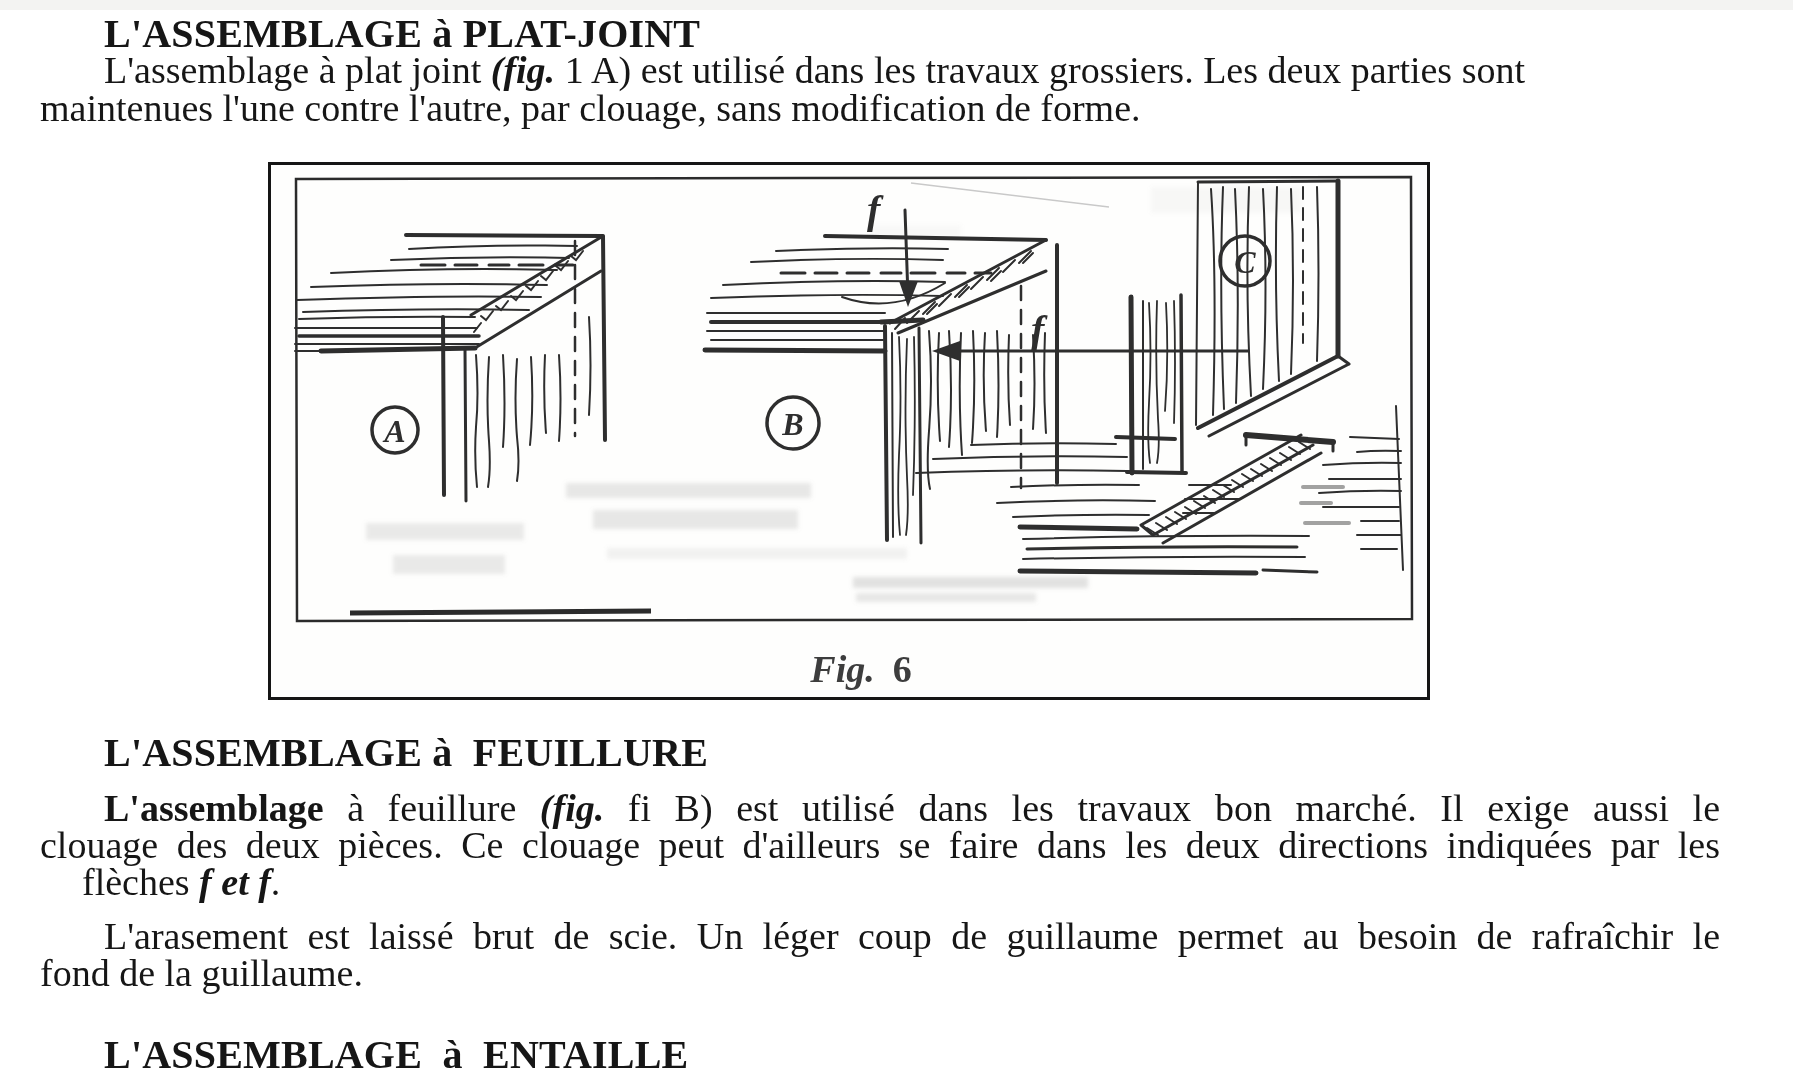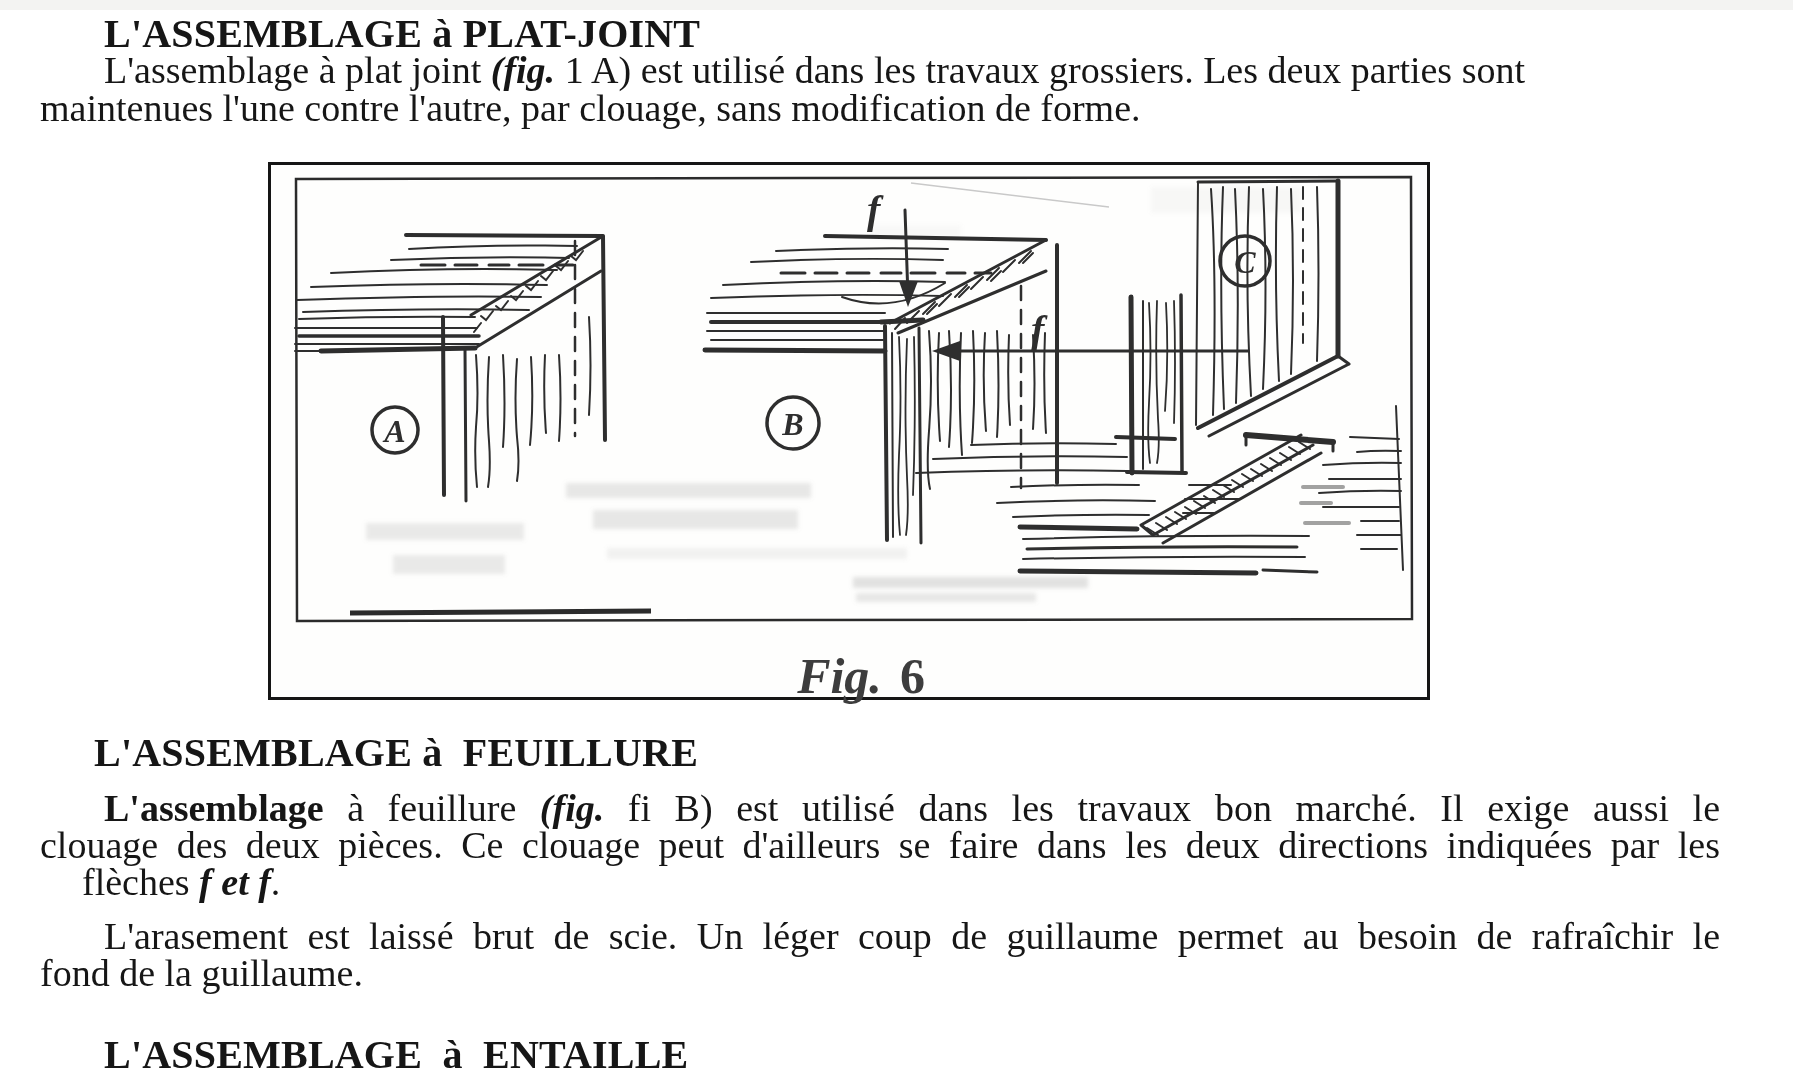--- a/index.html
+++ b/index.html
@@ -21,21 +21,21 @@
   .indent{display:inline-block;width:64px;}
   .it{font-style:italic;font-weight:bold;}
   .bd{font-weight:bold;}
   .figure-box{
     position:absolute;left:268px;top:162px;width:1162px;height:538px;
     box-sizing:border-box;border:3px solid #151515;background:#fefefd;
   }
   .figure-box svg{position:absolute;left:0;top:0;}
   .fig-caption{
     position:absolute;left:0;top:482px;width:100%;text-align:center;
-    font-size:50px;color:#3d3d3d;transform:translateX(12px);
+    font-size:38px;color:#3d3d3d;transform:translateX(12px);
   }
   .fig-caption .cap-pre{font-style:italic;font-weight:bold;margin-right:18px;}
   .fig-caption .cap-num{font-weight:bold;}
 </style>
 </head>
 <body>
 
 <div class="top-strip"></div>
 
 <div class="heading" style="left:104px;top:14px;">L'ASSEMBLAGE à PLAT-JOINT</div>
@@ -139,21 +139,21 @@
       <circle cx="974" cy="96" r="25" stroke-width="3.5"></circle>
     </g>
     <text x="974" y="108" text-anchor="middle" font-size="32" font-style="italic" font-weight="bold" fill="#2e2e2e" font-family="Liberation Serif, serif">C</text>
   </svg>
 
   <div class="fig-caption">
     <span class="cap-pre">Fig.</span><span class="cap-num">6</span>
   </div>
 </div>
 
-<div class="heading" style="left:94px;top:733px;">L'ASSEMBLAGE à  FEUILLURE</div>
+<div class="heading" style="left:104px;top:733px;">L'ASSEMBLAGE à  FEUILLURE</div>
 
 <div class="jline" style="top:789px;"><span class="indent"></span><span class="bd">L'assemblage</span><span> à feuillure </span><span class="it">(fig.</span><span> fi B) est utilisé dans les travaux bon marché. Il exige aussi le</span></div>
 <div class="jline" style="top:826px;">clouage des deux pièces. Ce clouage peut d'ailleurs se faire dans les deux directions indiquées par les</div>
 <div class="bline" style="left:40px;top:863px;margin-left:42px;"><span>flèches </span><span class="it">f et f</span><span>.</span></div>
 
 <div class="jline" style="top:917px;"><span class="indent"></span><span>L'arasement est laissé brut de scie. Un léger coup de guillaume permet au besoin de rafraîchir le</span></div>
 <div class="bline" style="left:40px;top:954px;">fond de la guillaume.</div>
 
 <div class="heading" style="left:104px;top:1035px;text-align:right;">L'ASSEMBLAGE  à  ENTAILLE</div>
 

